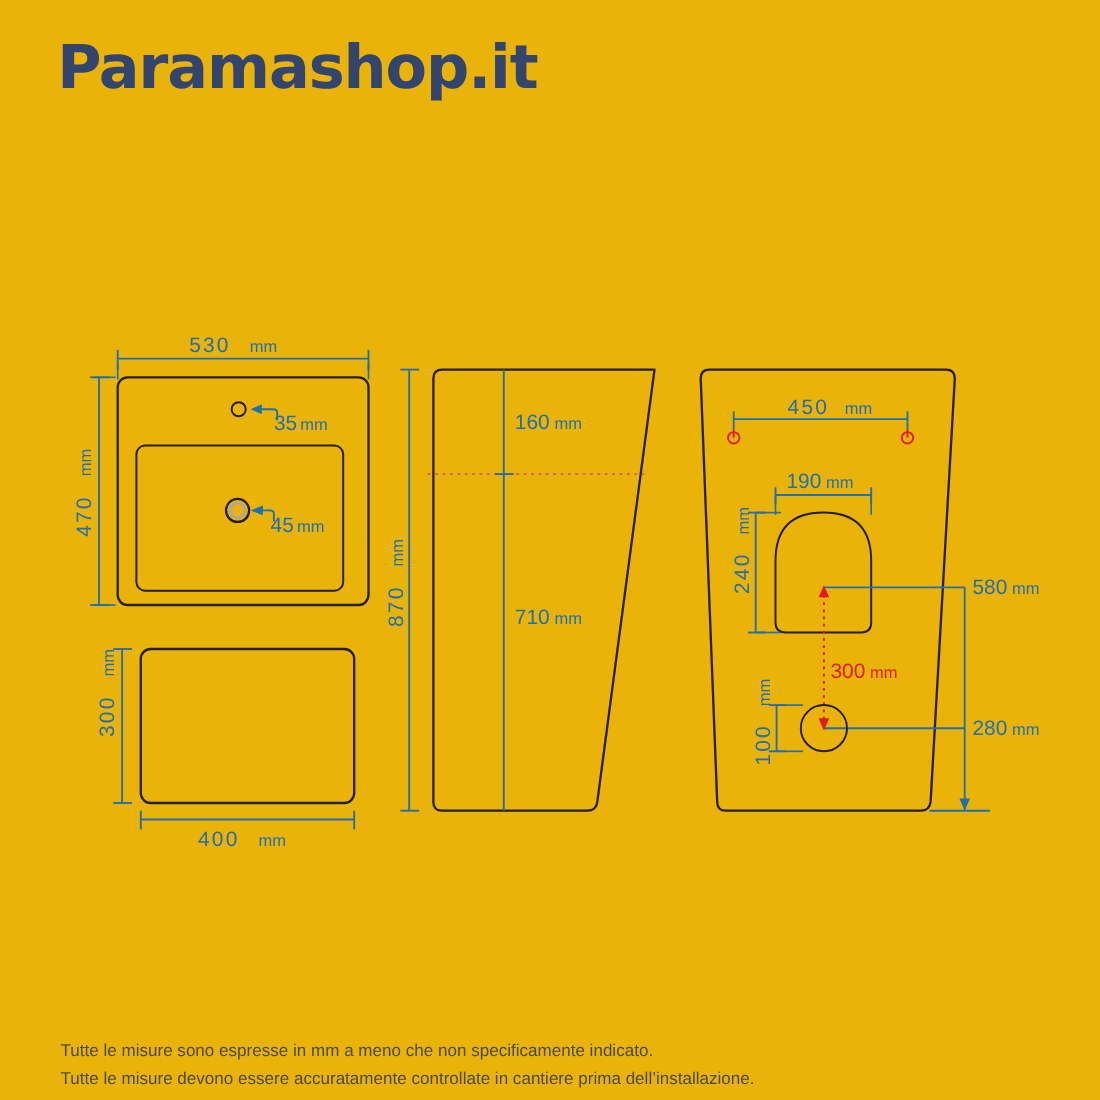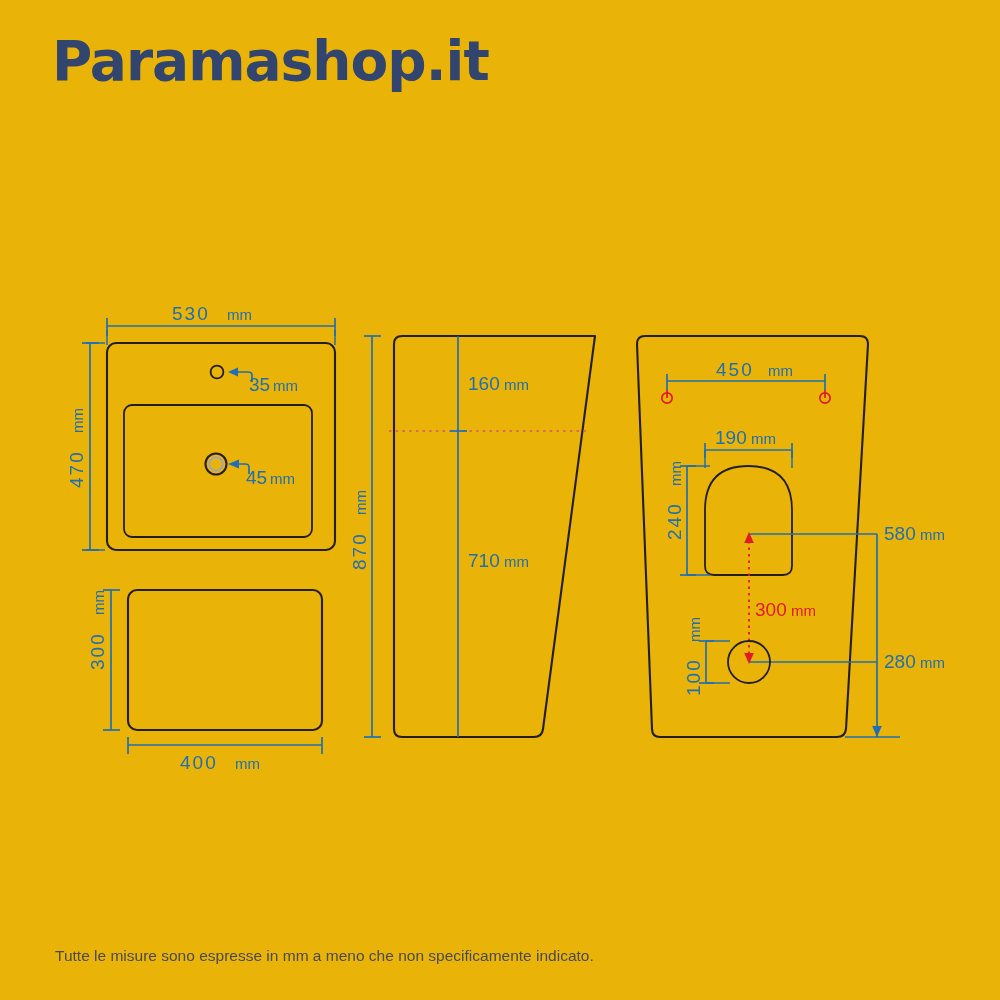--- a/index.html
+++ b/index.html
@@ -315,15 +315,16 @@
         <line class="dimline-thin" x1="706" y1="683" x2="730" y2="683"></line>
         <text class="dimtext wide" x="700" y="696" transform="rotate(-90 700 696)">100</text>
         <text class="dimtext-sm" x="700" y="642" transform="rotate(-90 700 642)">mm</text>
       </g>
     </g>
 
   </svg>
 
   <div class="footer">
     <div>Tutte le misure sono espresse in mm a meno che non specificamente indicato.</div>
+    <div>Tutte le misure devono essere accuratamente controllate in cantiere prima dell’installazione.</div>
   </div>
 
 </div>
 
 </body></html>

